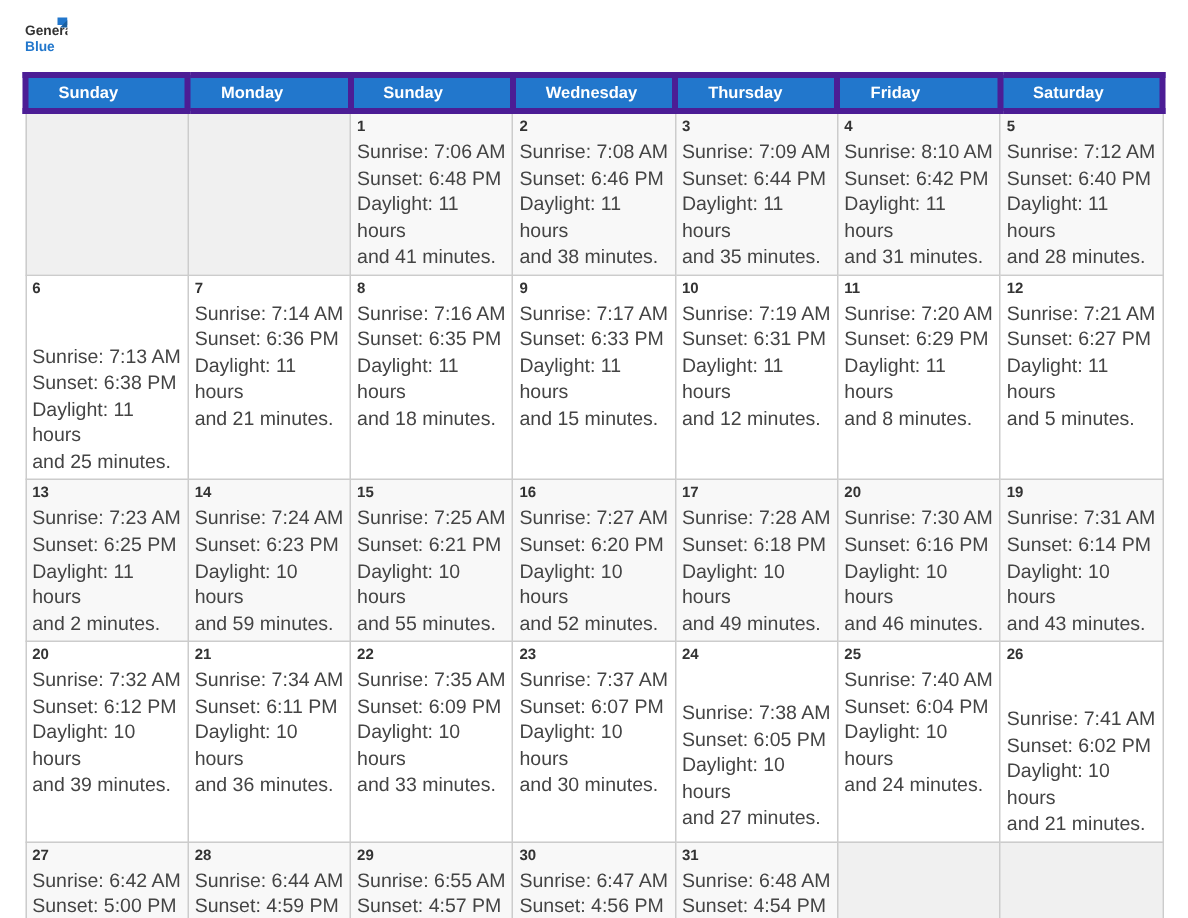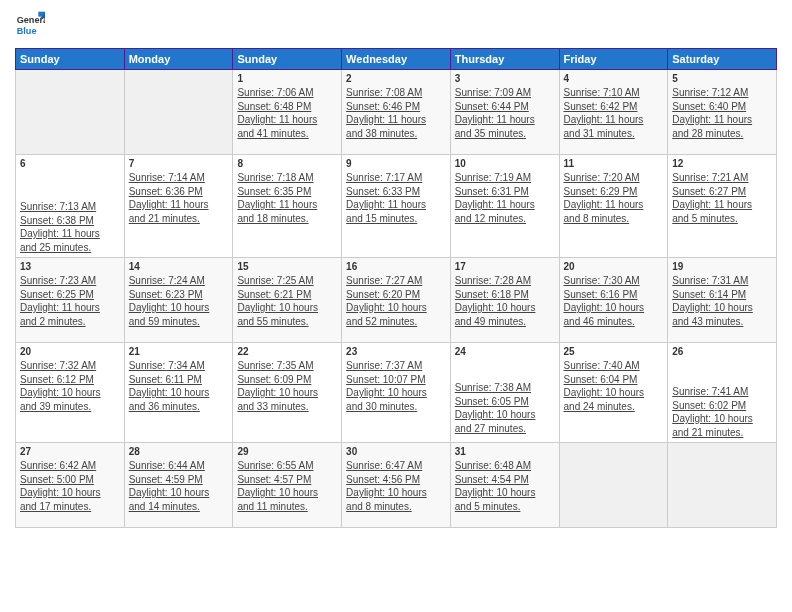--- a/index.html
+++ b/index.html
@@ -55,23 +55,23 @@
     table {
       width: 100%;
       border-collapse: collapse;
       table-layout: fixed;
     }
     thead th {
       background-color: #2277cc;
       color: #fff;
       font-size: 11px;
       font-weight: bold;
-      padding: 4px 4px;
+      padding: 4px 20px;
       text-align: left;
-      border: 1px solid #4c1d95;
+      border: 4px solid #4c1d95;
     }
     tbody td {
       border: 1px solid #ccc;
       vertical-align: top;
       padding: 3px 4px;
       font-size: 9px;
       color: #333;
       height: 85px;
       background: #fff;
     }
@@ -79,24 +79,23 @@
       background: #f8f8f8;
     }
     .cell-day {
       font-size: 10px;
       font-weight: bold;
       color: #333;
       display: block;
       margin-bottom: 2px;
     }
     .cell-info {
-      font-size: 10px;
+      font-size: 13px;
       color: #444;
       line-height: 1.35;
-      text-decoration: underline;
     }
     .empty-cell {
       background: #f0f0f0 !important;
     }
   </style>
 </head>
 <body>
 
 <div class="page">
   <div class="header">
@@ -151,21 +150,21 @@
           </td>
           <td>
             <span class="cell-day">3</span>
             <div class="cell-info" style="white-space: pre-line;">Sunrise: 7:09 AM
 Sunset: 6:44 PM
 Daylight: 11 hours
 and 35 minutes.</div>
           </td>
           <td>
             <span class="cell-day">4</span>
-            <div class="cell-info" style="white-space: pre-line;">Sunrise: 7:10 AM
+            <div class="cell-info" style="white-space: pre-line;">Sunrise: 8:10 AM
 Sunset: 6:42 PM
 Daylight: 11 hours
 and 31 minutes.</div>
           </td>
           <td>
             <span class="cell-day">5</span>
             <div class="cell-info" style="white-space: pre-line;">Sunrise: 7:12 AM
 Sunset: 6:40 PM
 Daylight: 11 hours
 and 28 minutes.</div>
@@ -181,21 +180,21 @@
           </td>
           <td>
             <span class="cell-day">7</span>
             <div class="cell-info" style="white-space: pre-line;">Sunrise: 7:14 AM
 Sunset: 6:36 PM
 Daylight: 11 hours
 and 21 minutes.</div>
           </td>
           <td>
             <span class="cell-day">8</span>
-            <div class="cell-info" style="white-space: pre-line;">Sunrise: 7:18 AM
+            <div class="cell-info" style="white-space: pre-line;">Sunrise: 7:16 AM
 Sunset: 6:35 PM
 Daylight: 11 hours
 and 18 minutes.</div>
           </td>
           <td>
             <span class="cell-day">9</span>
             <div class="cell-info" style="white-space: pre-line;">Sunrise: 7:17 AM
 Sunset: 6:33 PM
 Daylight: 11 hours
 and 15 minutes.</div>
@@ -291,21 +290,21 @@
           <td>
             <span class="cell-day">22</span>
             <div class="cell-info" style="white-space: pre-line;">Sunrise: 7:35 AM
 Sunset: 6:09 PM
 Daylight: 10 hours
 and 33 minutes.</div>
           </td>
           <td>
             <span class="cell-day">23</span>
             <div class="cell-info" style="white-space: pre-line;">Sunrise: 7:37 AM
-Sunset: 10:07 PM
+Sunset: 6:07 PM
 Daylight: 10 hours
 and 30 minutes.</div>
           </td>
           <td>
             <span class="cell-day">24</span>
             <div class="cell-info" style="white-space: pre-line; margin-top: 24px;">Sunrise: 7:38 AM
 Sunset: 6:05 PM
 Daylight: 10 hours
 and 27 minutes.</div>
           </td>

